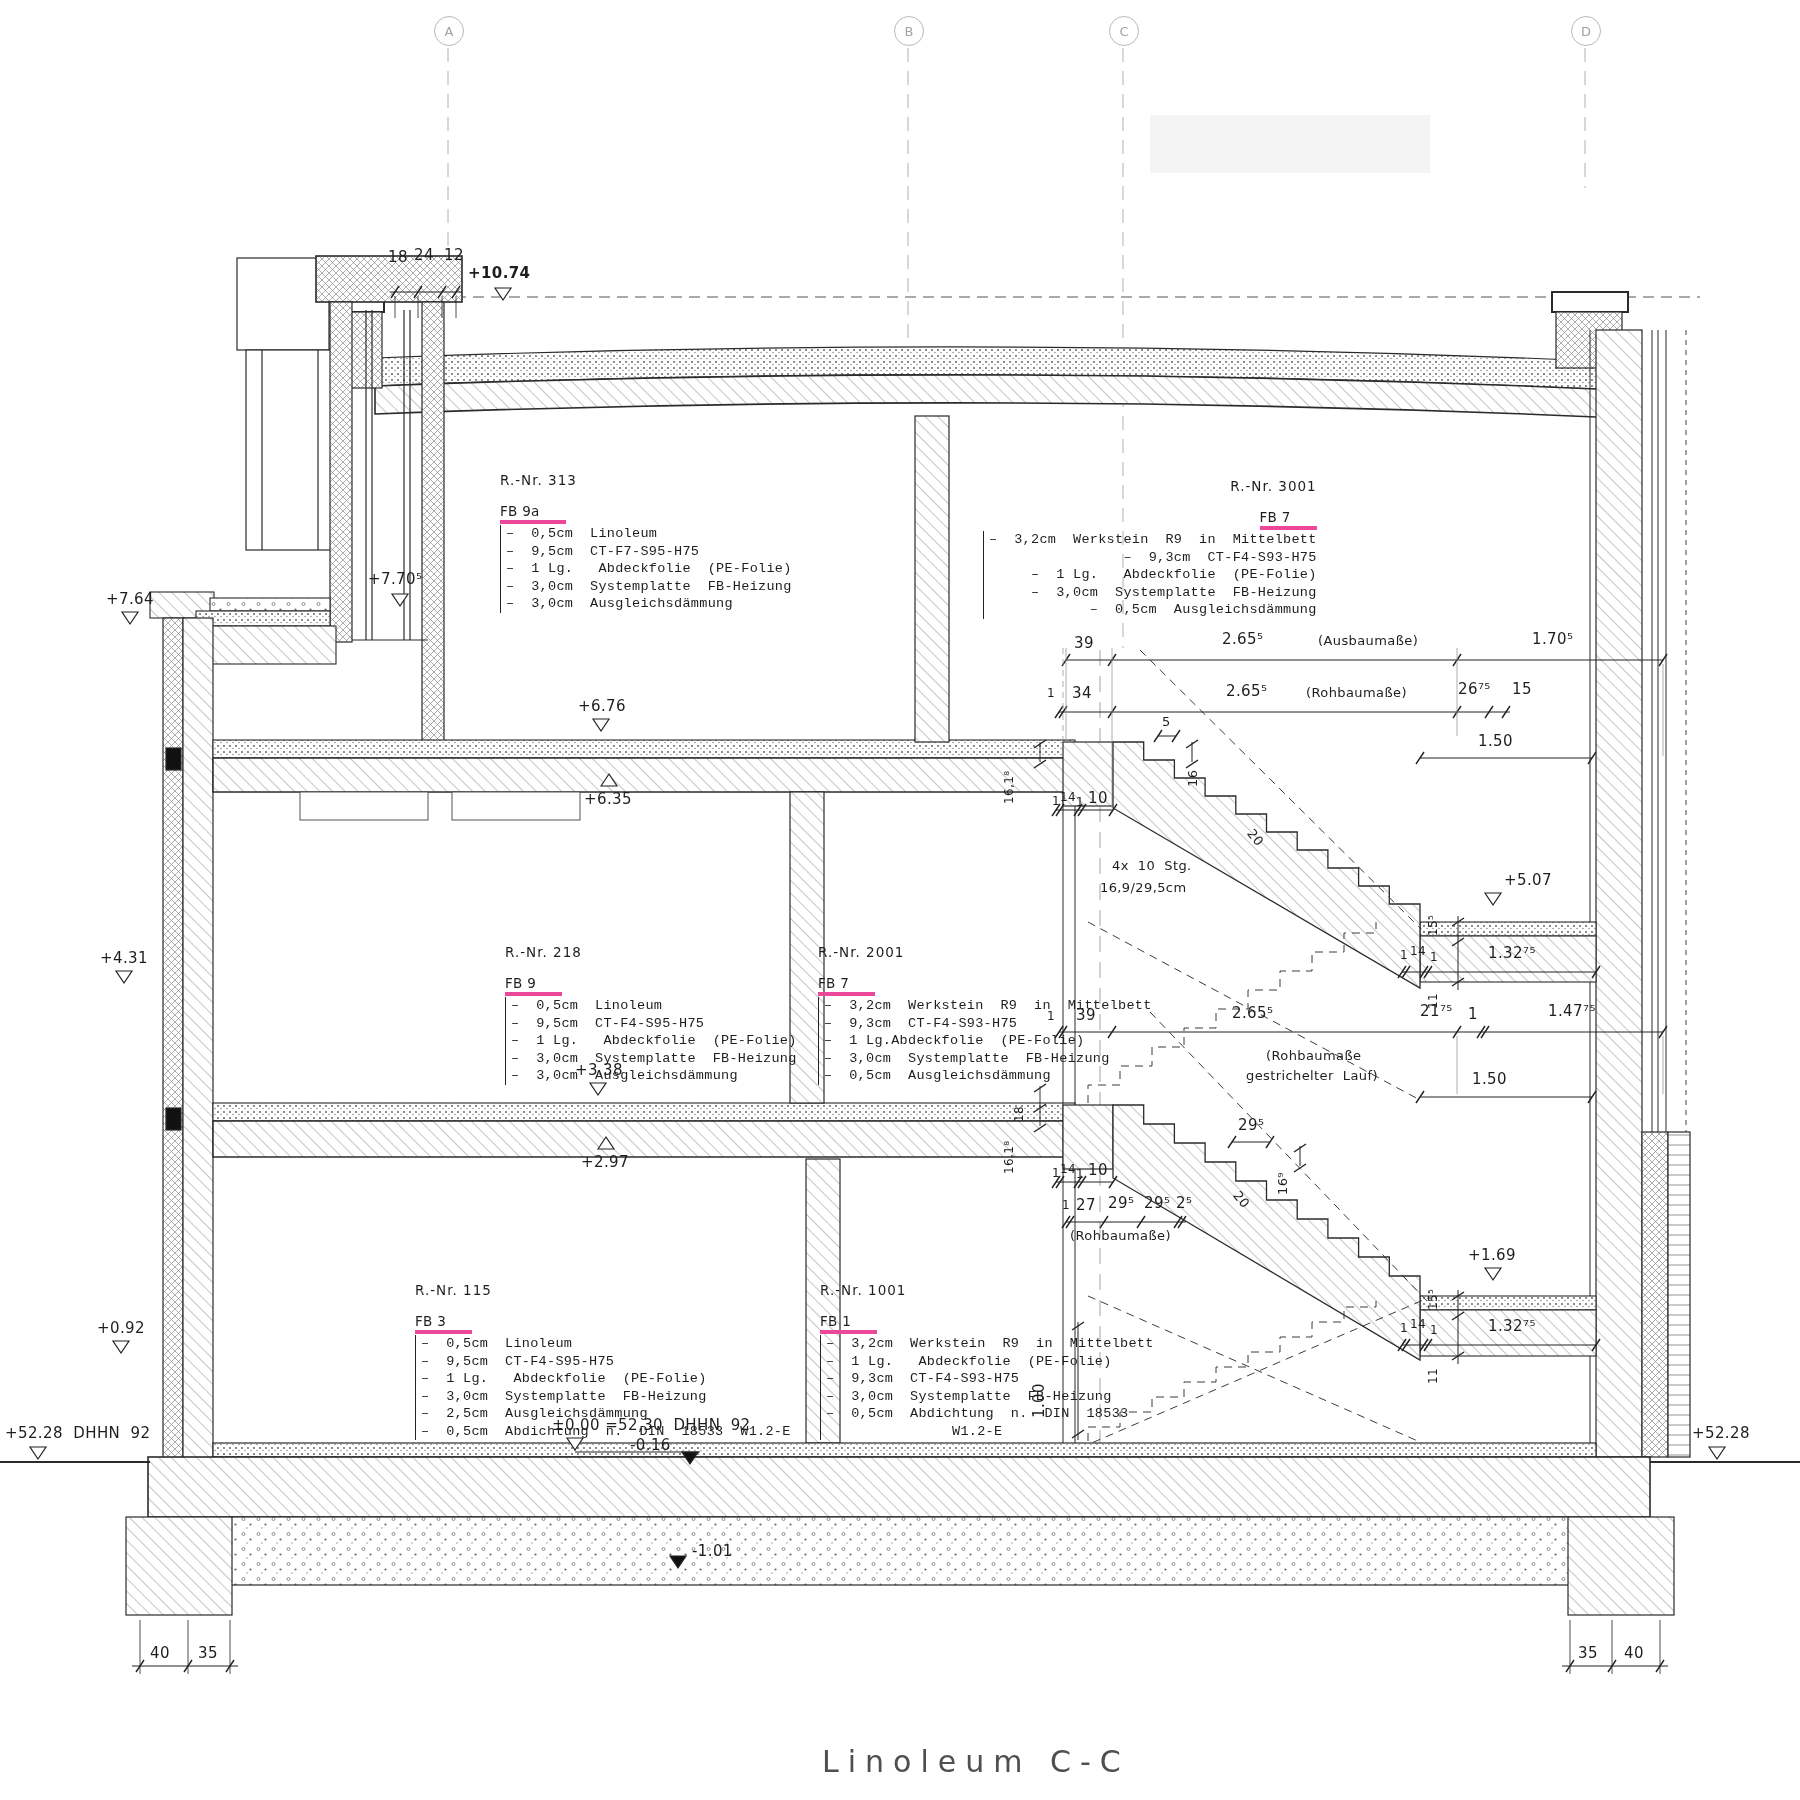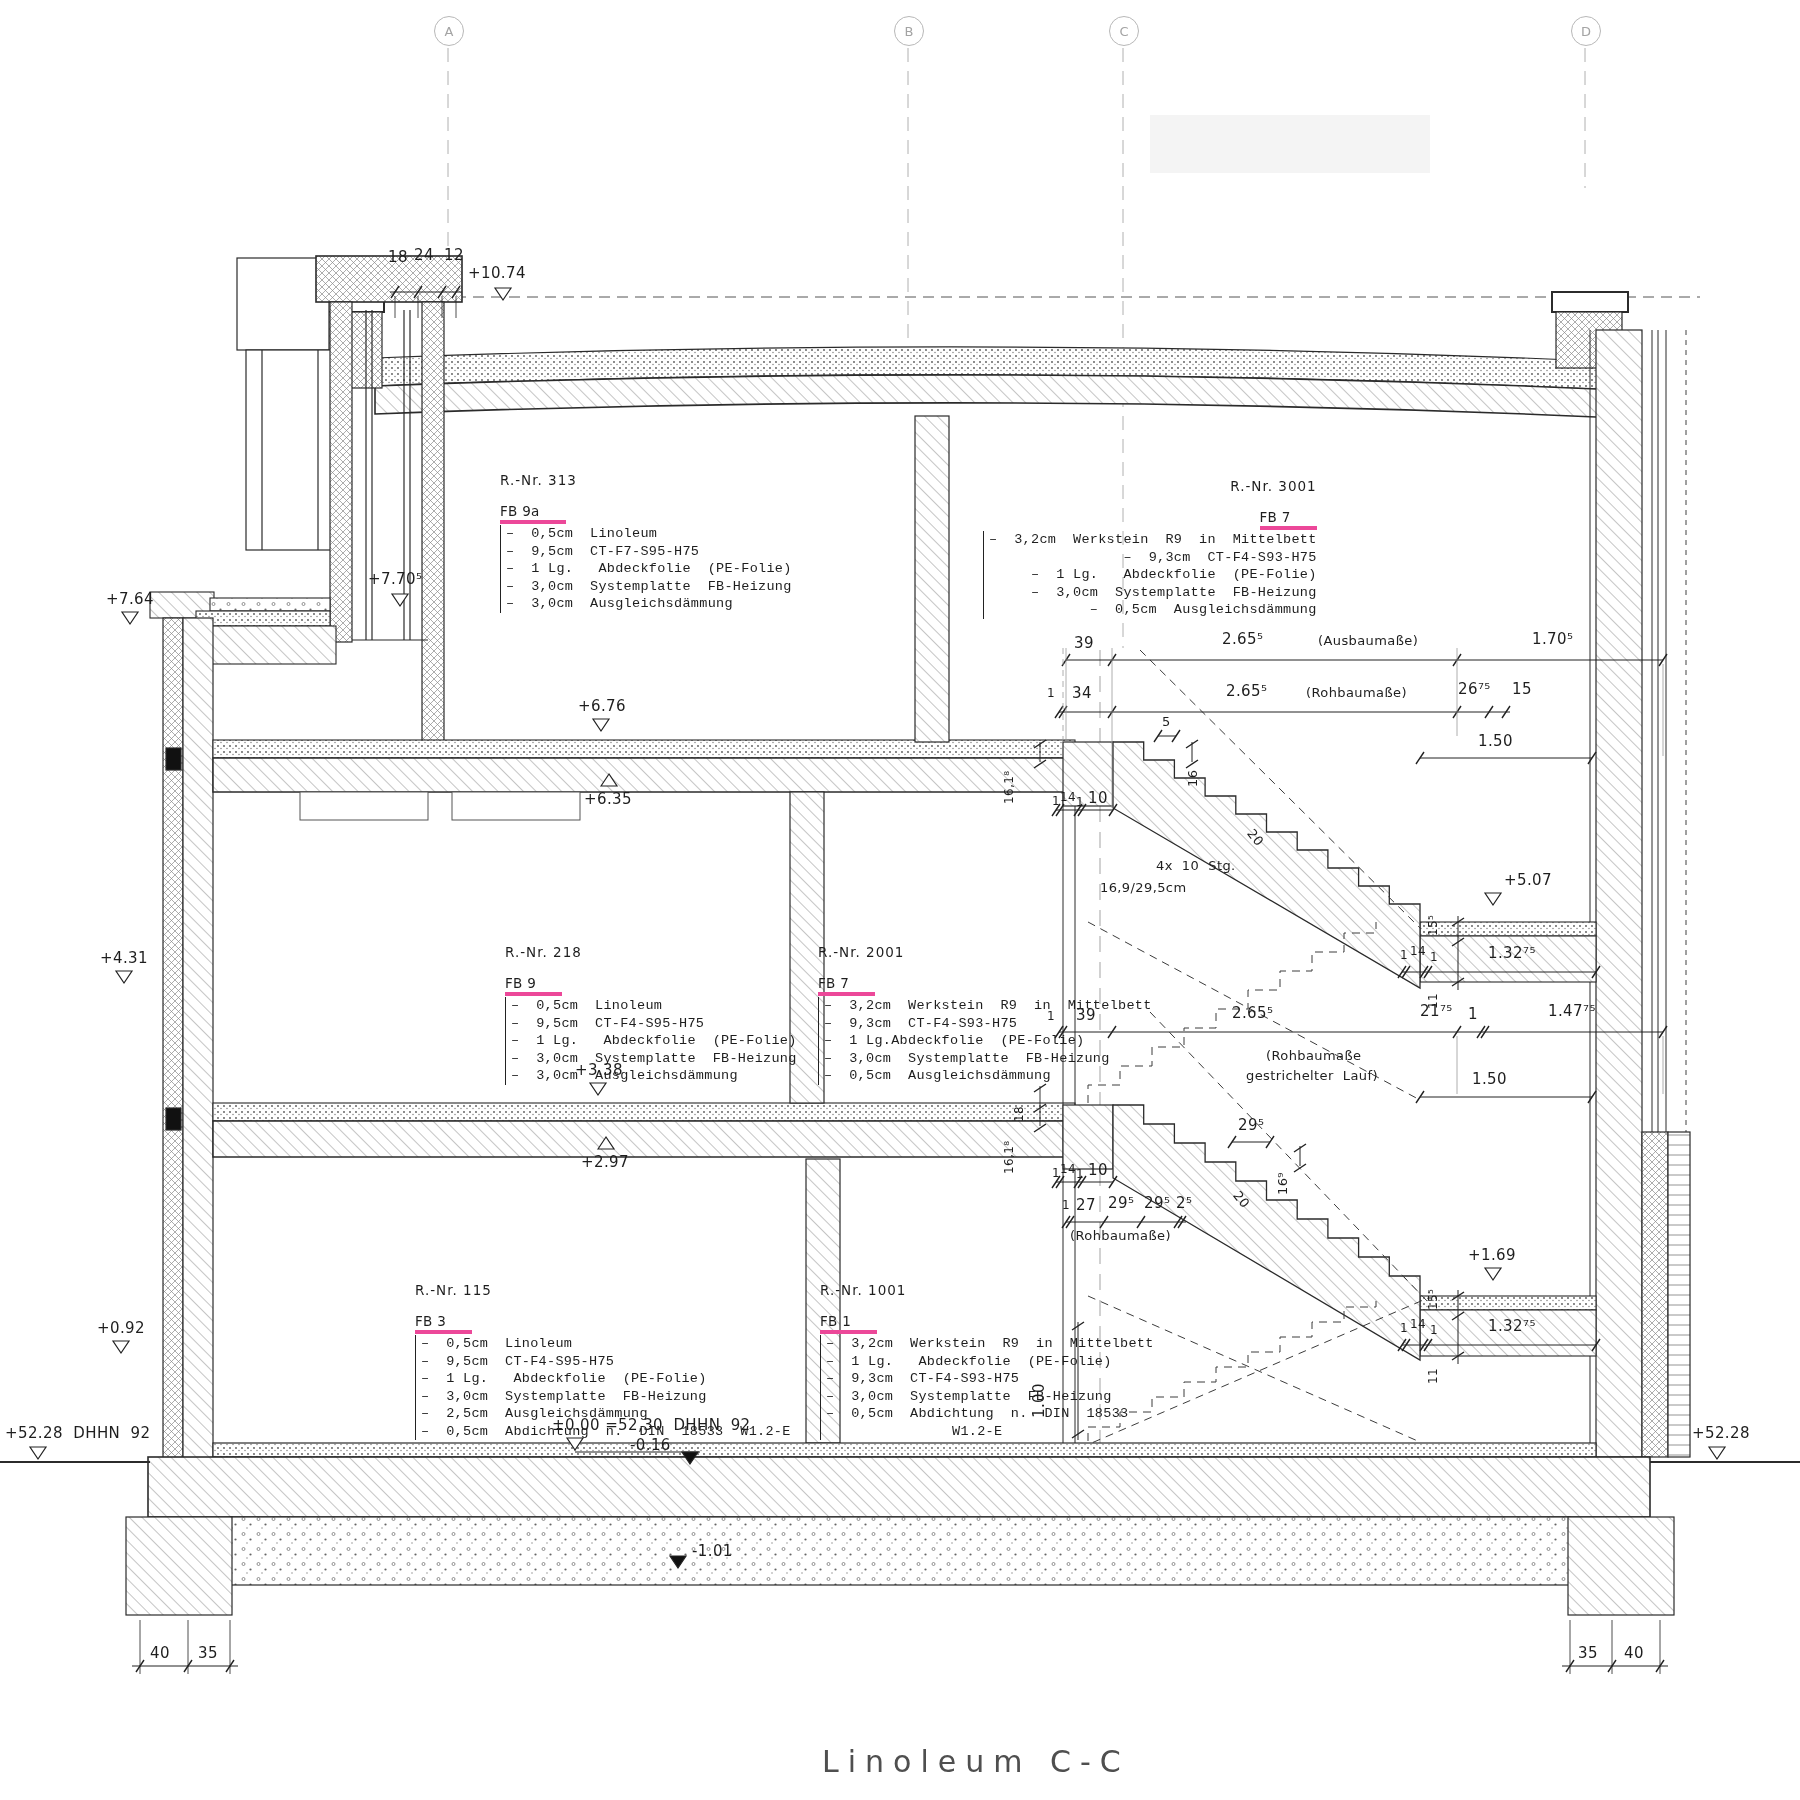--- a/index.html
+++ b/index.html
@@ -281,21 +281,21 @@
       <span>C</span>
     </div>
 <div class="bubble" style="left:1571px;top:16px;">
       <span>D</span>
     </div>
 
 <div class="lbl d" style="left:388px;top:248px;">18</div>
 <div class="lbl d" style="left:414px;top:246px;">24</div>
 <div class="lbl d" style="left:444px;top:246px;">12</div>
 
-<div class="lbl d" style="left:468px;top:264px;">+10.74</div>
+<div class="lbl d" style="left:468px;top:264px;font-weight:bold;">+10.74</div>
 <div class="lbl d" style="left:368px;top:570px;">+7.70⁵</div>
 <div class="lbl d" style="left:106px;top:590px;">+7.64</div>
 <div class="lbl d" style="left:578px;top:697px;">+6.76</div>
 <div class="lbl d" style="left:584px;top:790px;">+6.35</div>
 <div class="lbl d" style="left:100px;top:949px;">+4.31</div>
 <div class="lbl d" style="left:575px;top:1061px;">+3.38</div>
 <div class="lbl d" style="left:581px;top:1153px;">+2.97</div>
 <div class="lbl d" style="left:97px;top:1319px;">+0.92</div>
 <div class="lbl d" style="left:1468px;top:871px;margin-left:36px;">+5.07</div>
 <div class="lbl d" style="left:1468px;top:1246px;">+1.69</div>
@@ -359,21 +359,21 @@
 <div class="lbl n rot" style="left:1290px;top:1180px;">16⁹</div>
 <div class="lbl n r52" style="left:1242px;top:1188px;">20</div>
 <div class="lbl s" style="left:1062px;top:1198px;">1</div>
 <div class="lbl d" style="left:1076px;top:1196px;">27</div>
 <div class="lbl d" style="left:1108px;top:1194px;">29⁵</div>
 <div class="lbl d" style="left:1144px;top:1194px;">29⁵</div>
 <div class="lbl d" style="left:1176px;top:1194px;">2⁵</div>
 <div class="lbl n" style="left:1070px;top:1228px;">(Rohbaumaße)</div>
 <div class="lbl d rot" style="left:1048px;top:1400px;">1.00</div>
 
-<div class="lbl n" style="left:1156px;top:858px;">4x  10  Stg.</div>
+<div class="lbl n" style="left:1112px;top:858px;">4x  10  Stg.</div>
 <div class="lbl n" style="left:1100px;top:880px;">16,9/29,5cm</div>
 
 <div class="lbl d" style="left:150px;top:1644px;">40</div>
 <div class="lbl d" style="left:198px;top:1644px;">35</div>
 <div class="lbl d" style="left:1578px;top:1644px;">35</div>
 <div class="lbl d" style="left:1624px;top:1644px;">40</div>
 
 <div class="room" style="left:500px;top:472px;">
   <div class="nr">R.-Nr.  313</div>
   <div class="fb">FB  9a</div>

